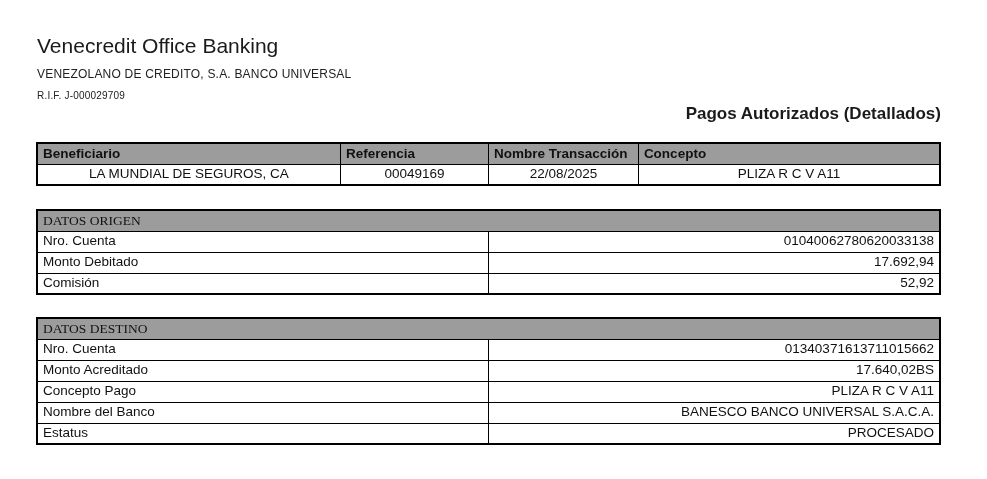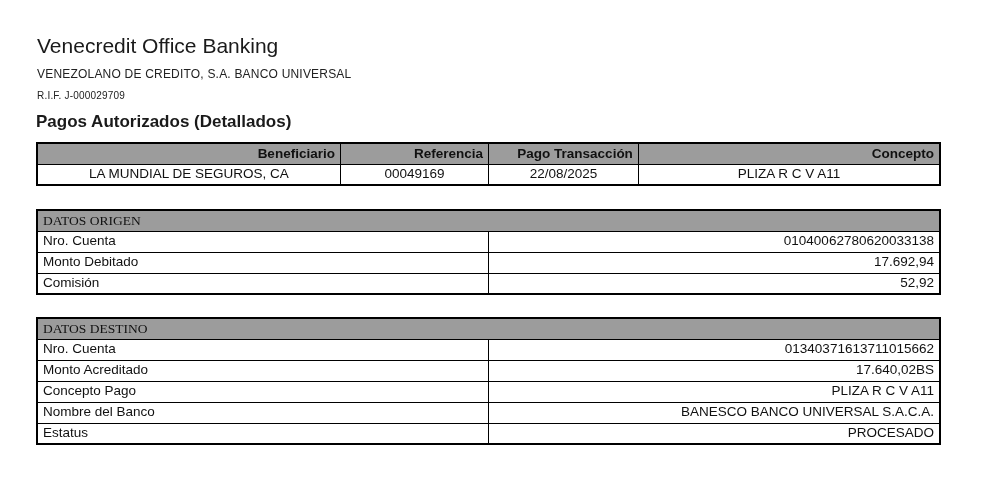--- a/index.html
+++ b/index.html
@@ -46,24 +46,24 @@
   }
   .bank-rif {
     font-size: 10px;
     margin-top: 9px;
     letter-spacing: 0.2px;
     color: #222222;
   }
   
   .report-title {
     position: absolute;
-    top: 112px;
+    top: 104px;
     left: 36px;
     width: 905px;
-    text-align: left;
+    text-align: right;
     font-size: 17px;
     font-weight: bold;
     color: #1a1a1a;
   }
   
   table.tbl {
     position: absolute;
     left: 36px;
     width: 905px;
     border-collapse: collapse;
@@ -80,21 +80,21 @@
     line-height: 1.2;
     overflow: hidden;
     white-space: nowrap;
     vertical-align: middle;
   }
   
   .main-table { top: 142px; }
   .main-table th {
     background: var(--header-bg);
     font-weight: bold;
-    text-align: right;
+    text-align: left;
   }
   .main-table td { text-align: center; }
   .col-beneficiario { width: 33.6%; }
   .col-referencia   { width: 16.4%; }
   .col-fecha        { width: 16.6%; }
   .col-concepto     { width: 33.4%; }
   
   .origen-table  { top: 209px; }
   .destino-table { top: 317px; }
   .section-head td {
@@ -123,21 +123,21 @@
     <div class="bank-rif">R.I.F. J-000029709</div>
   </header>
 
   <div class="report-title">Pagos Autorizados (Detallados)</div>
 
   <table class="tbl main-table">
     <thead>
       <tr>
         <th class="col-beneficiario">Beneficiario</th>
         <th class="col-referencia">Referencia</th>
-        <th class="col-fecha">Pago Transacción</th>
+        <th class="col-fecha">Nombre Transacción</th>
         <th class="col-concepto">Concepto</th>
       </tr>
     </thead>
     <tbody>
       <tr>
         <td>LA MUNDIAL DE SEGUROS, CA</td>
         <td>00049169</td>
         <td>22/08/2025</td>
         <td>PLIZA R C V A11</td>
       </tr>

